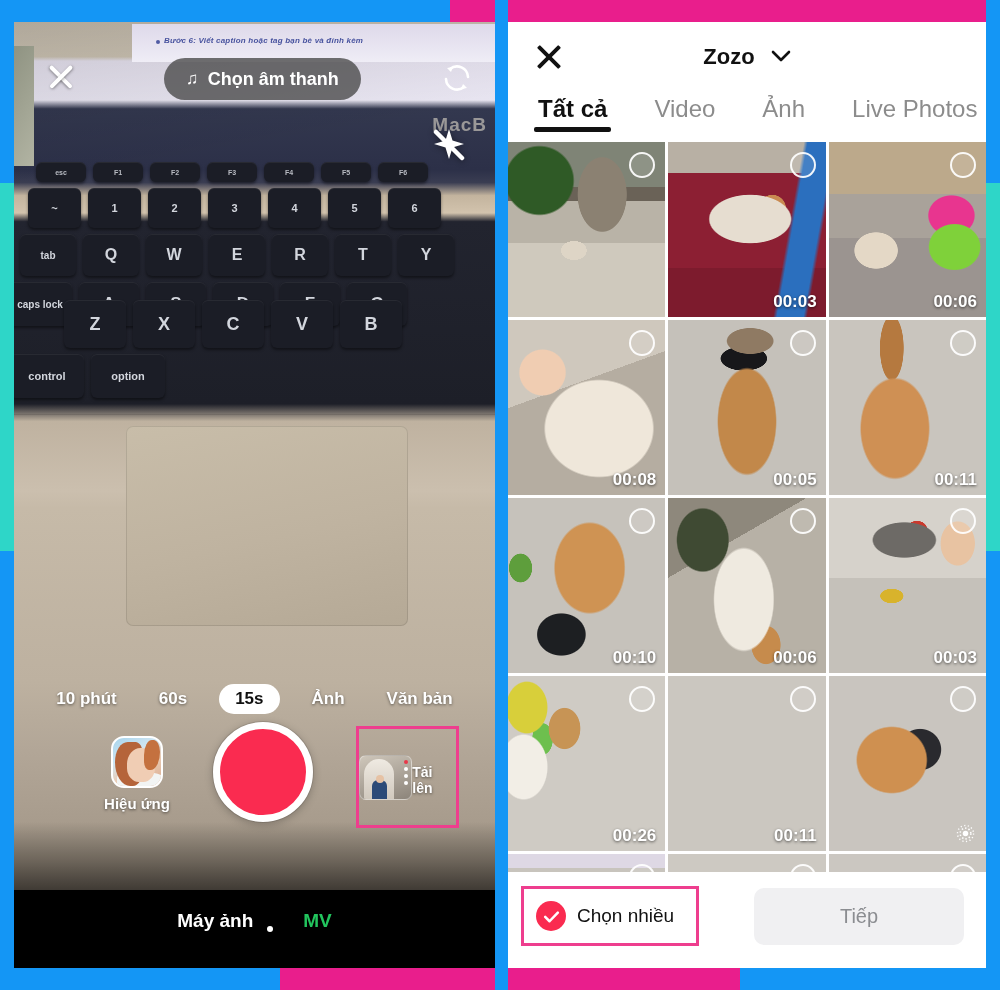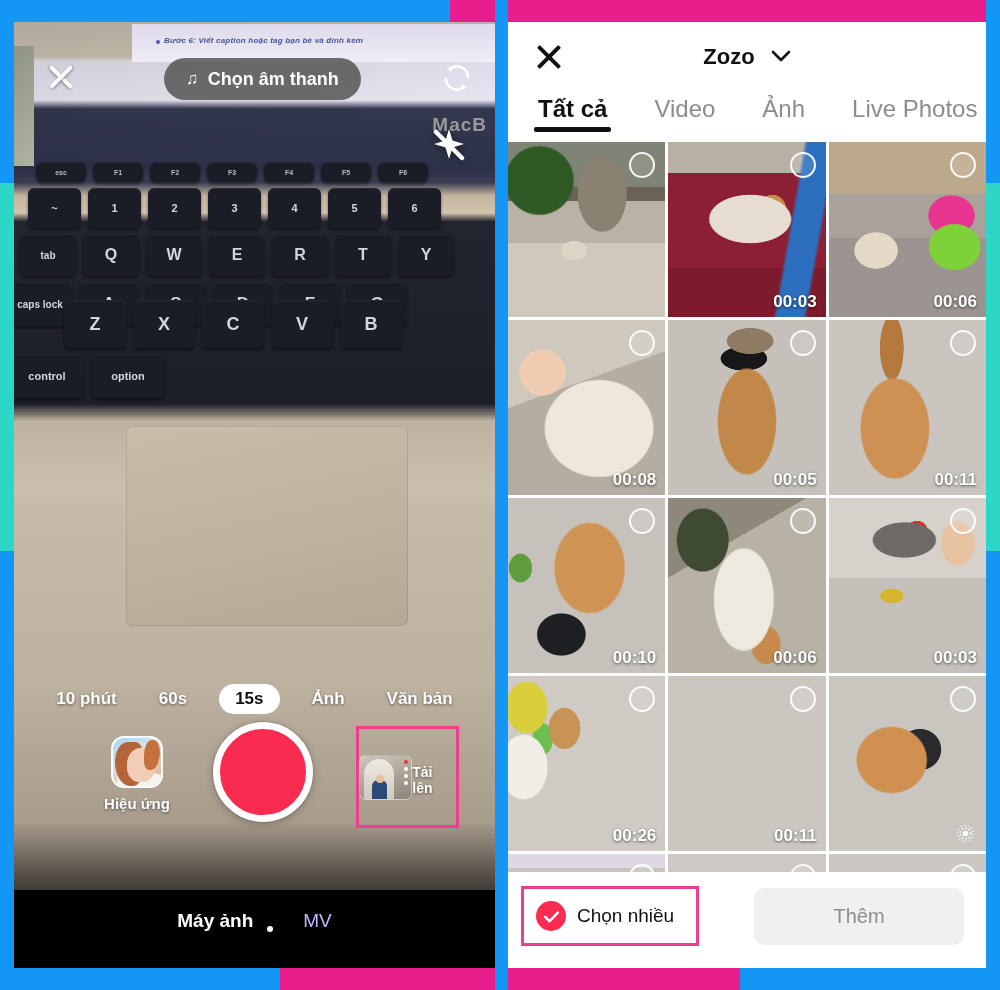--- a/index.html
+++ b/index.html
@@ -148,21 +148,21 @@
   .up-dots i { width:4px; height:4px; border-radius:50%; background:#fff; display:block; }
   .up-dots i.red { background:#e8384a; }
   .up-lbl { color:#fff; font-size:14px; font-weight:600; margin-top:6px;
     text-shadow:0 1px 3px rgba(0,0,0,.55); }
 
   .mode-bar { position:absolute; left:0; bottom:0; width:481px; height:58px;
     background:#000; display:flex; align-items:flex-start; justify-content:center;
     gap:50px; padding-top:0; }
   .mode { font-size:19px; cursor:pointer; }
   .mode.active { color:#fff; font-weight:bold; }
-  .mode.inactive { color:#c4b5fd; font-weight:400; }
+  .mode.inactive { color:#22c55e; font-weight:700; }
   .mode-dot { position:absolute; left:253px; bottom:36px; width:6px; height:6px;
     border-radius:50%; background:#fff; }
 
   
   .phone-right { position:absolute; left:508px; top:22px; width:478px; height:946px;
     background:#fff; overflow:hidden; }
   .gal-head { height:73px; position:relative; background:#fff; }
   .gal-close { position:absolute; left:26px; top:20px; width:30px; height:30px; cursor:pointer; }
   .gal-close:before, .gal-close:after { content:""; position:absolute; left:0; top:13px;
     width:30px; height:4px; background:#111; border-radius:1px; }
@@ -600,17 +600,17 @@
 
     <div class="gal-foot">
       <div class="multi-box">
         <span class="chk">
           <svg viewBox="0 0 24 24" width="19" height="19" aria-hidden="true">
             <path d="M4 12.5l5.5 5.5L20 7" fill="none" stroke="#fff" stroke-width="3.2" stroke-linecap="round" stroke-linejoin="round"></path>
           </svg>
         </span>
         <span class="multi-lbl">Chọn nhiều</span>
       </div>
-      <div class="next-btn">Thêm</div>
+      <div class="next-btn">Tiếp</div>
     </div>
 
   </div>
 </div>
 
 </body></html>

